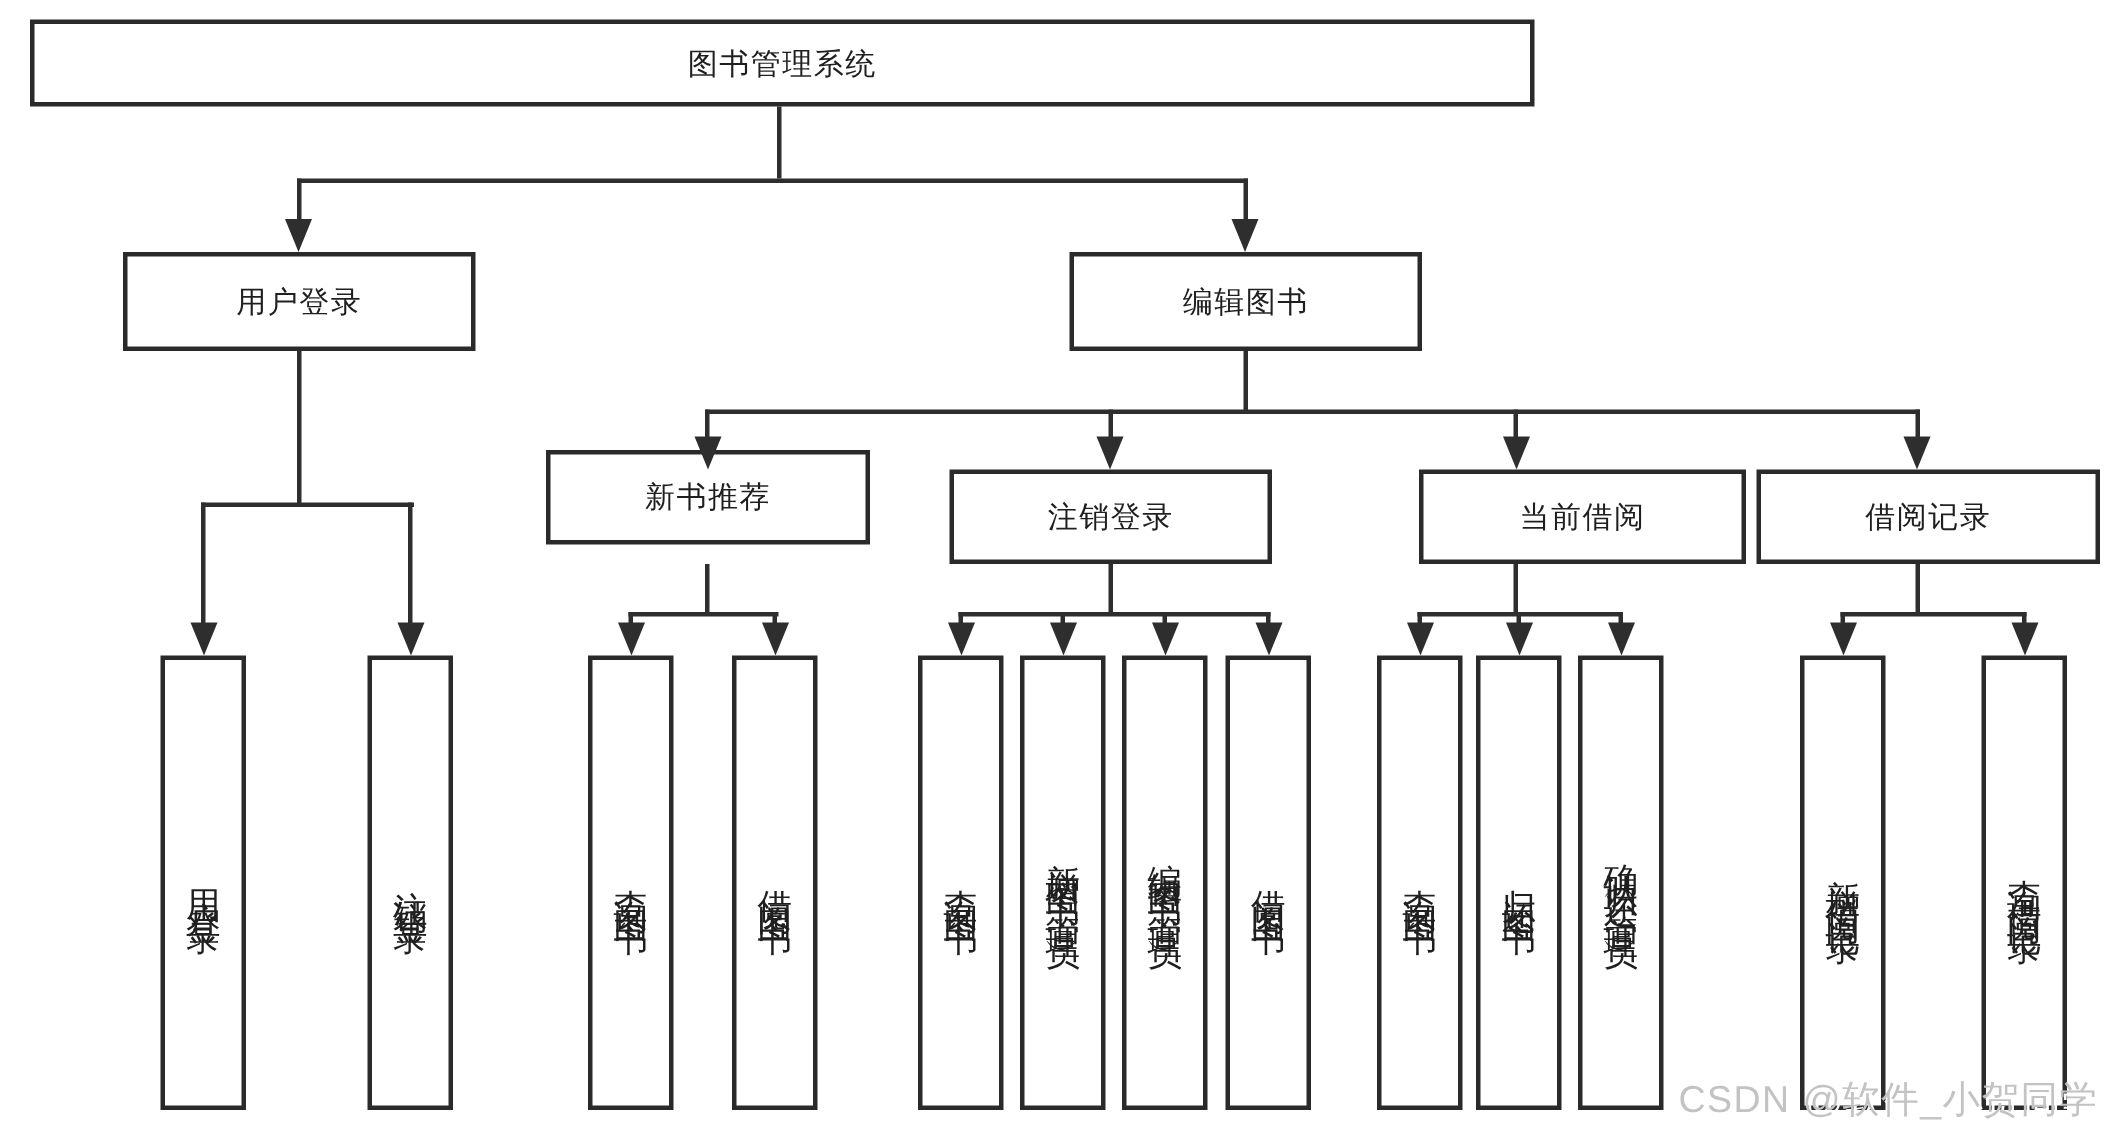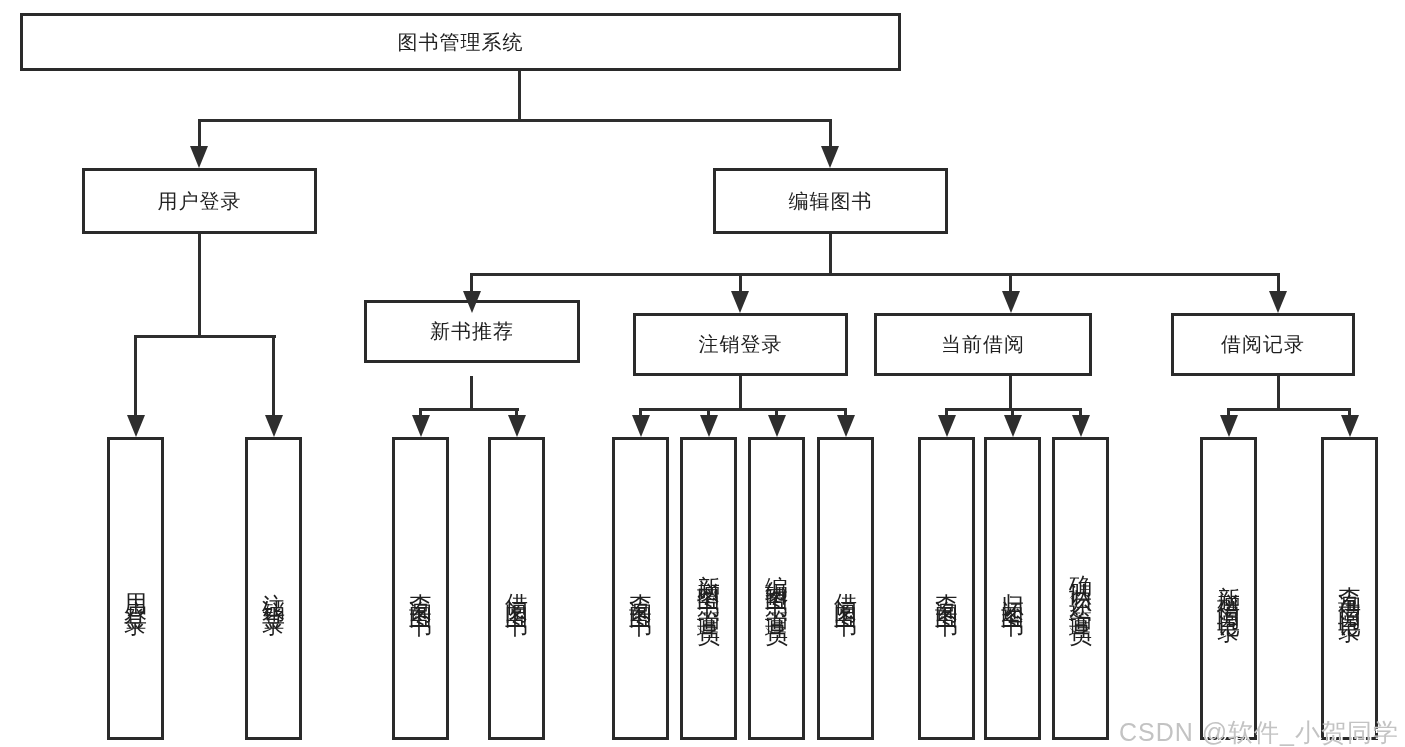--- a/index.html
+++ b/index.html
@@ -26,41 +26,41 @@
   }
   .watermark{
     position:absolute;top:716px;right:6px;z-index:10;
     font-size:25px;color:#c3c3c3;letter-spacing:1px;white-space:nowrap;
     text-shadow:2px 2px 0 #ffffff;
   }
 </style>
 </head>
 <body>
 
-<div class="box" style="left:20px;top:13px;width:881px;height:58px;">
+<div class="box" style="left:20px;top:13px;width:1003px;height:58px;">
   <span class="ht">图书管理系统</span>
 </div>
 
 <div class="box" style="left:82px;top:168px;width:235px;height:66px;">
   <span class="ht">用户登录</span>
 </div>
 <div class="box" style="left:713px;top:168px;width:235px;height:66px;">
   <span class="ht">编辑图书</span>
 </div>
 
 <div class="box" style="left:364px;top:300px;width:216px;height:63px;align-items:center;">
   <span class="ht">新书推荐</span>
 </div>
 <div class="box" style="left:633px;top:313px;width:215px;height:63px;">
   <span class="ht">注销登录</span>
 </div>
-<div class="box" style="left:874px;top:313px;width:218px;height:63px;">
+<div class="box" style="left:946px;top:313px;width:218px;height:63px;">
   <span class="ht">当前借阅</span>
 </div>
-<div class="box" style="left:1171px;top:313px;width:184px;height:63px;">
+<div class="box" style="left:1171px;top:313px;width:229px;height:63px;">
   <span class="ht">借阅记录</span>
 </div>
 
 <div class="box" style="left:107px;top:437px;width:57px;height:303px;">
   <span class="vt">用户登录</span>
 </div>
 <div class="box" style="left:245px;top:437px;width:57px;height:303px;">
   <span class="vt">注销登录</span>
 </div>
 

